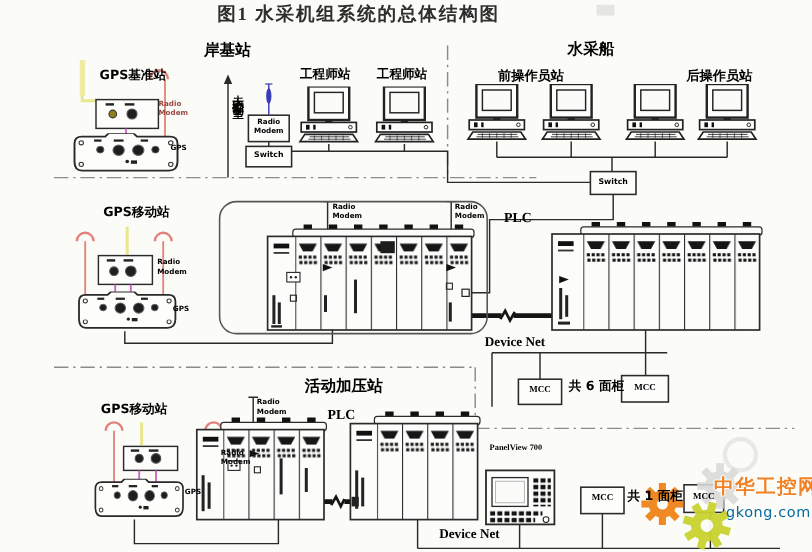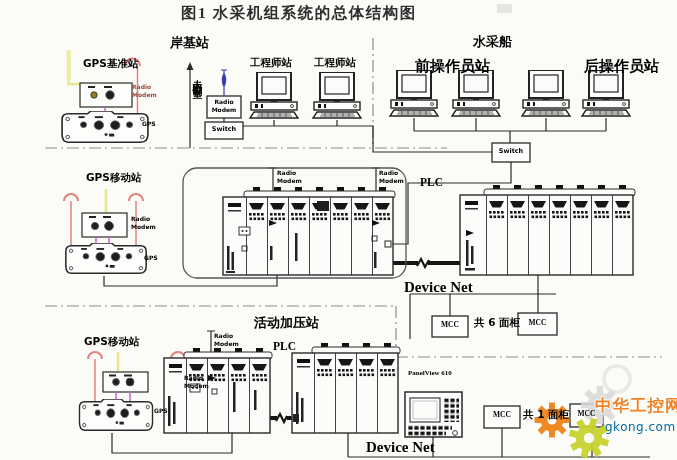--- a/index.html
+++ b/index.html
@@ -3,21 +3,21 @@
 <meta charset="utf-8">
 <style>
   html,body{margin:0;padding:0;background:#ffffff;}
   .stage{
     position:relative;width:677px;height:460px;background:#fbfbf8;overflow:hidden;
     font-family:"DejaVu Sans","Liberation Sans",sans-serif;
   }
   .stage svg{position:absolute;left:0;top:0;}
   .lb{position:absolute;color:#000000;font-weight:bold;white-space:nowrap;line-height:1.1;}
   .t13{font-size:13px;}
-  .t11{font-size:15px;}
+  .t11{font-size:11px;}
   .t10{font-size:10.5px;}
   .tiny{font-size:6px;line-height:1.35;}
   .tiny span{display:block;}
   .ctr{text-align:center;}
   .serif{font-family:"Liberation Serif","DejaVu Serif",serif;}
   .title{font-size:15.5px;letter-spacing:1.5px;color:#2e2e2e;font-family:"Liberation Serif","DejaVu Serif",serif;}
   .vert{writing-mode:vertical-rl;text-orientation:upright;letter-spacing:2px;font-size:9.5px;}
   .red{color:#9b4a42;}
   .wm-brand{font-size:16.5px;color:#f08326;letter-spacing:1px;
     text-shadow:1px 0 0 #fff,-1px 0 0 #fff,0 1px 0 #fff,0 -1px 0 #fff;}
@@ -328,21 +328,21 @@
   <div class="lb tiny ctr" style="left:207px;top:98px;width:34px;">
     <span>Radio</span>
       <span>Modem</span>
   </div>
   <div class="lb ctr" style="left:205px;top:126px;width:38px;font-size:6.5px;">Switch</div>
   <div class="lb t10" style="left:250px;top:57px;">工程师站</div>
   <div class="lb t10" style="left:314px;top:57px;">工程师站</div>
 
   <div class="lb t13" style="left:473px;top:35px;">水采船</div>
   <div class="lb t11" style="left:415px;top:58px;">前操作员站</div>
-  <div class="lb t11" style="left:584px;top:58px;">后操作员站</div>
+  <div class="lb t11" style="left:572px;top:58px;">后操作员站</div>
   <div class="lb ctr" style="left:492px;top:148px;width:38px;font-size:6.5px;">Switch</div>
   <div class="lb tiny" style="left:277px;top:169px;">
     <span>Radio</span>
       <span>Modem</span>
   </div>
   <div class="lb tiny" style="left:379px;top:169px;">
     <span>Radio</span>
       <span>Modem</span>
   </div>
   <div class="lb serif" style="left:420px;top:176px;font-size:11.5px;">PLC</div>
@@ -364,20 +364,20 @@
     <span>Radio</span>
       <span>Modem</span>
   </div>
   <div class="lb tiny" style="left:154px;top:407px;">GPS</div>
   <div class="lb tiny" style="left:214px;top:332px;">
     <span>Radio</span>
       <span>Modem</span>
   </div>
   <div class="lb serif" style="left:273px;top:340px;font-size:11.5px;">PLC</div>
   <div class="lb serif t11" style="left:366px;top:439px;">Device Net</div>
-  <div class="lb serif" style="left:408px;top:370px;font-size:7px;">PanelView 610</div>
+  <div class="lb serif" style="left:408px;top:370px;font-size:7px;">PanelView 700</div>
   <div class="lb serif ctr" style="left:484px;top:411px;width:36px;font-size:7.5px;">MCC</div>
   <div class="lb t10" style="left:523px;top:409px;">共 1 面柜</div>
   <div class="lb serif ctr" style="left:570px;top:410px;width:33px;font-size:7.5px;">MCC</div>
 
   <div class="lb wm-brand" style="left:595px;top:397px;">中华工控网</div>
   <div class="lb wm-domain" style="left:605px;top:421px;">gkong.com</div>
 </div>
 
 </body></html>

